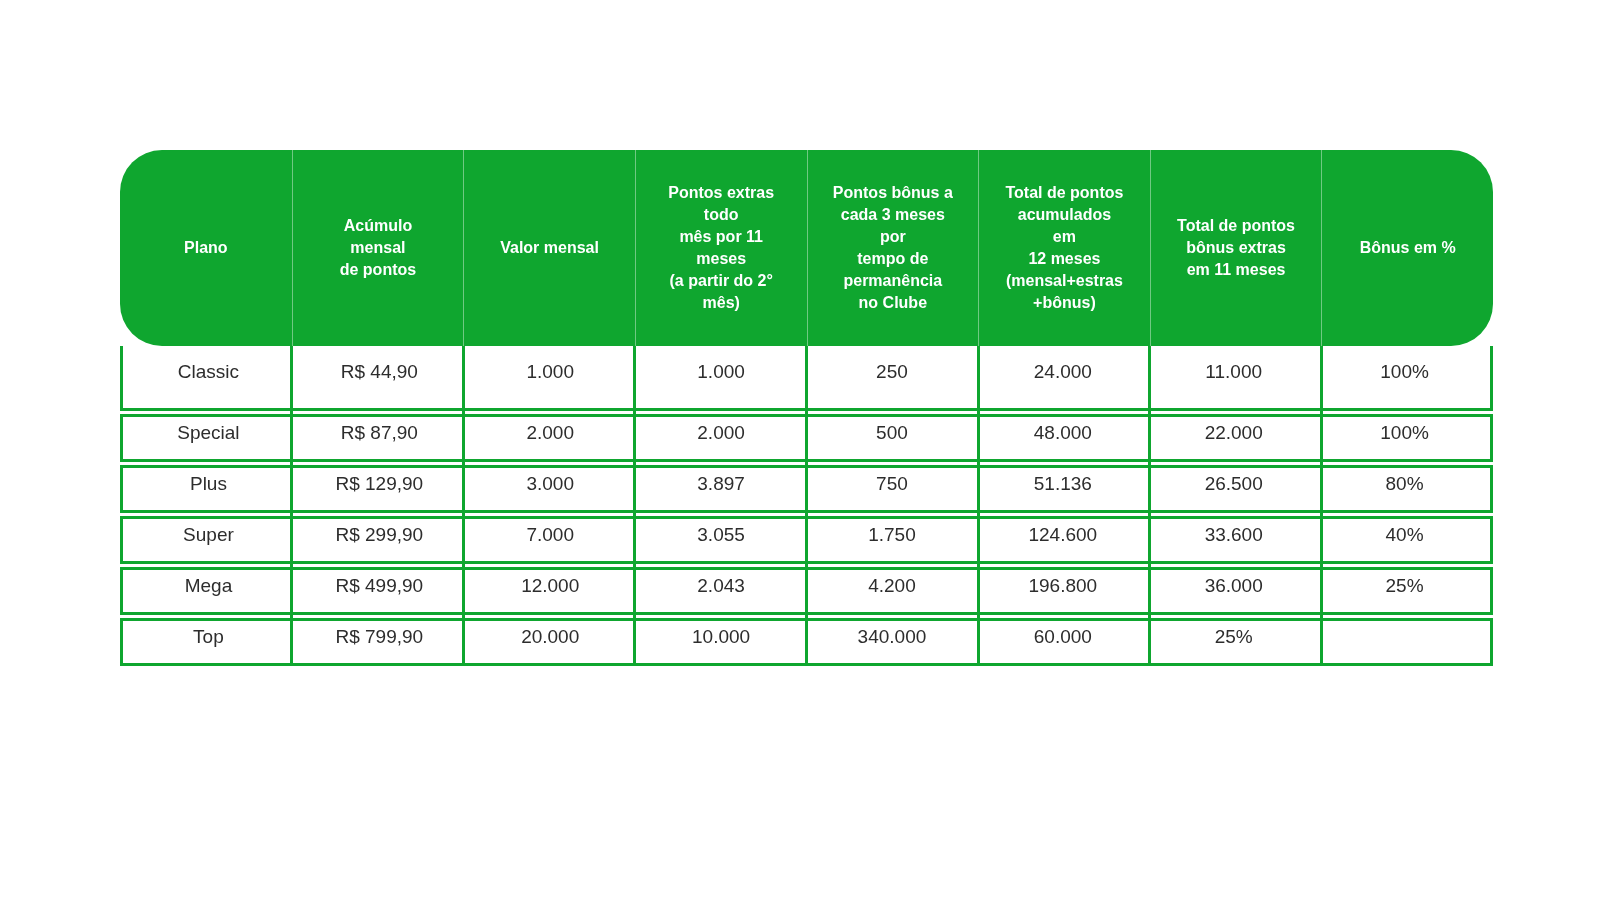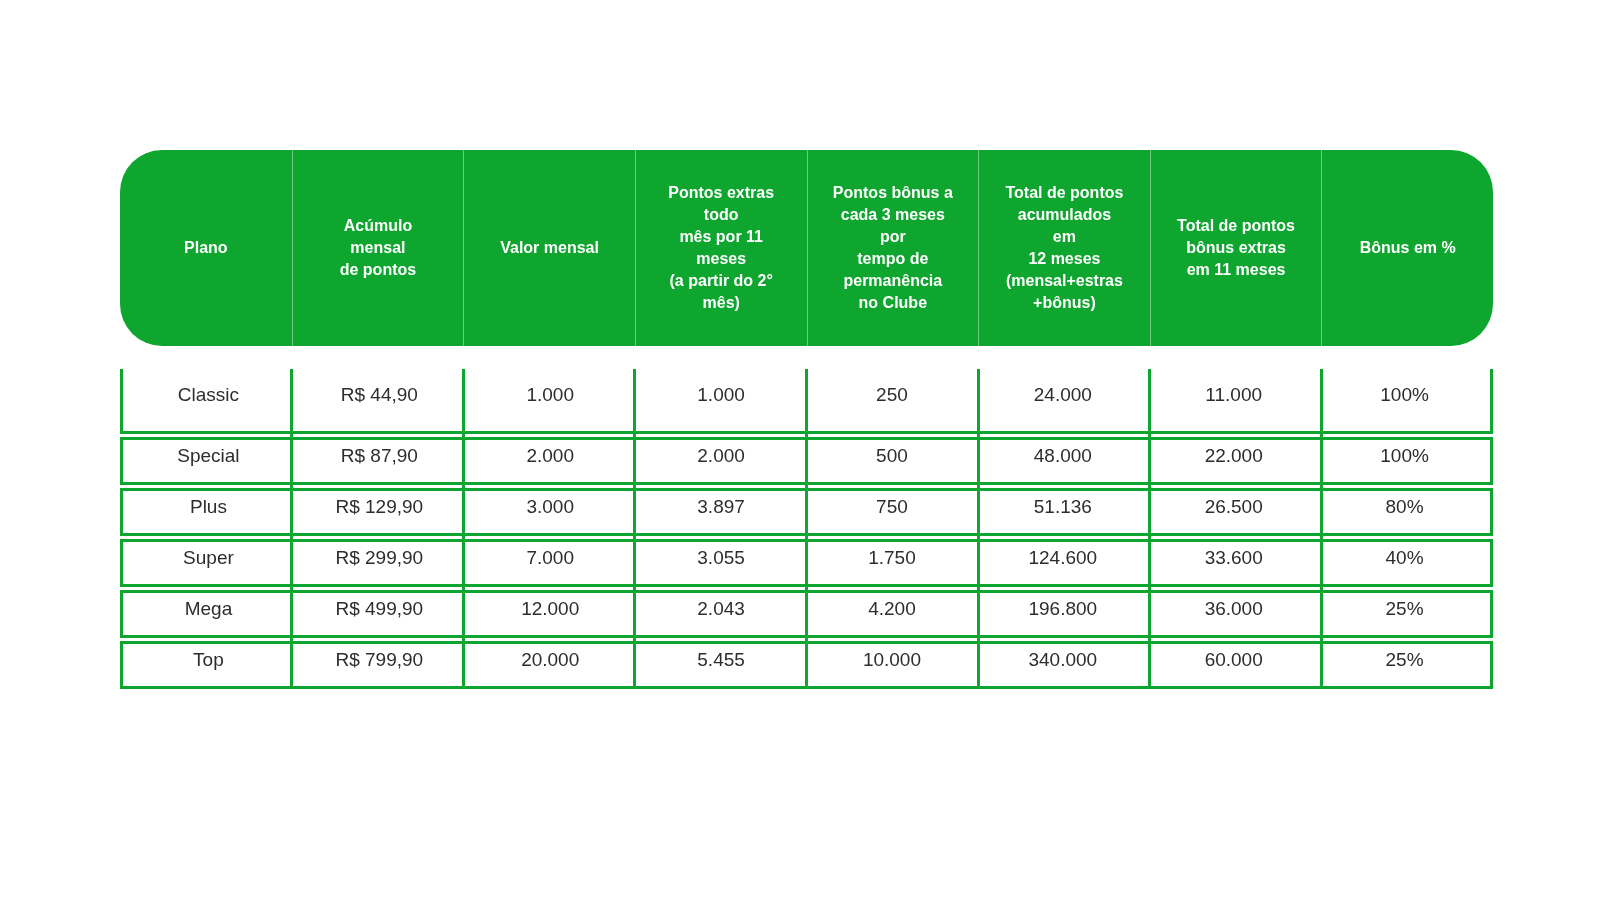--- a/index.html
+++ b/index.html
@@ -20,21 +20,21 @@
     display:grid;grid-template-columns:repeat(8,1fr);
   }
   .th{
     height:100%;display:flex;align-items:center;justify-content:center;
     text-align:center;color:var(--header-text);
     font-weight:700;font-size:16px;line-height:1.38;
     white-space:pre-line;border-left:1px solid var(--hsep);
     padding:16px 6px;
   }
   .th:first-child{border-left:none;}
-  .tbody{position:relative;z-index:1;margin-top:23px;}
+  .tbody{position:relative;z-index:1;}
   .vline{
     position:absolute;top:0;bottom:0;width:3px;
     background:var(--green);z-index:3;
   }
   .row{
     display:grid;grid-template-columns:repeat(8,1fr);
     height:48px;margin-top:3px;background:var(--row-bg);
     border:3px solid var(--green);
   }
   .row:first-child{height:65px;margin-top:0;border-top:none;}
@@ -129,21 +129,20 @@
     <div class="td">2.043</div>
     <div class="td">4.200</div>
     <div class="td">196.800</div>
     <div class="td">36.000</div>
     <div class="td">25%</div>
   </div>
         <div class="row">
     <div class="td">Top</div>
     <div class="td">R$ 799,90</div>
     <div class="td">20.000</div>
-    <div class="td">5.455</div>
     <div class="td">10.000</div>
     <div class="td">340.000</div>
     <div class="td">60.000</div>
     <div class="td">25%</div>
   </div>
         <div class="vline" style="left: calc(12.5% - 1.5px);"></div>
         <div class="vline" style="left: calc(25% - 1.5px);"></div>
         <div class="vline" style="left: calc(37.5% - 1.5px);"></div>
         <div class="vline" style="left: calc(50% - 1.5px);"></div>
         <div class="vline" style="left: calc(62.5% - 1.5px);"></div>

